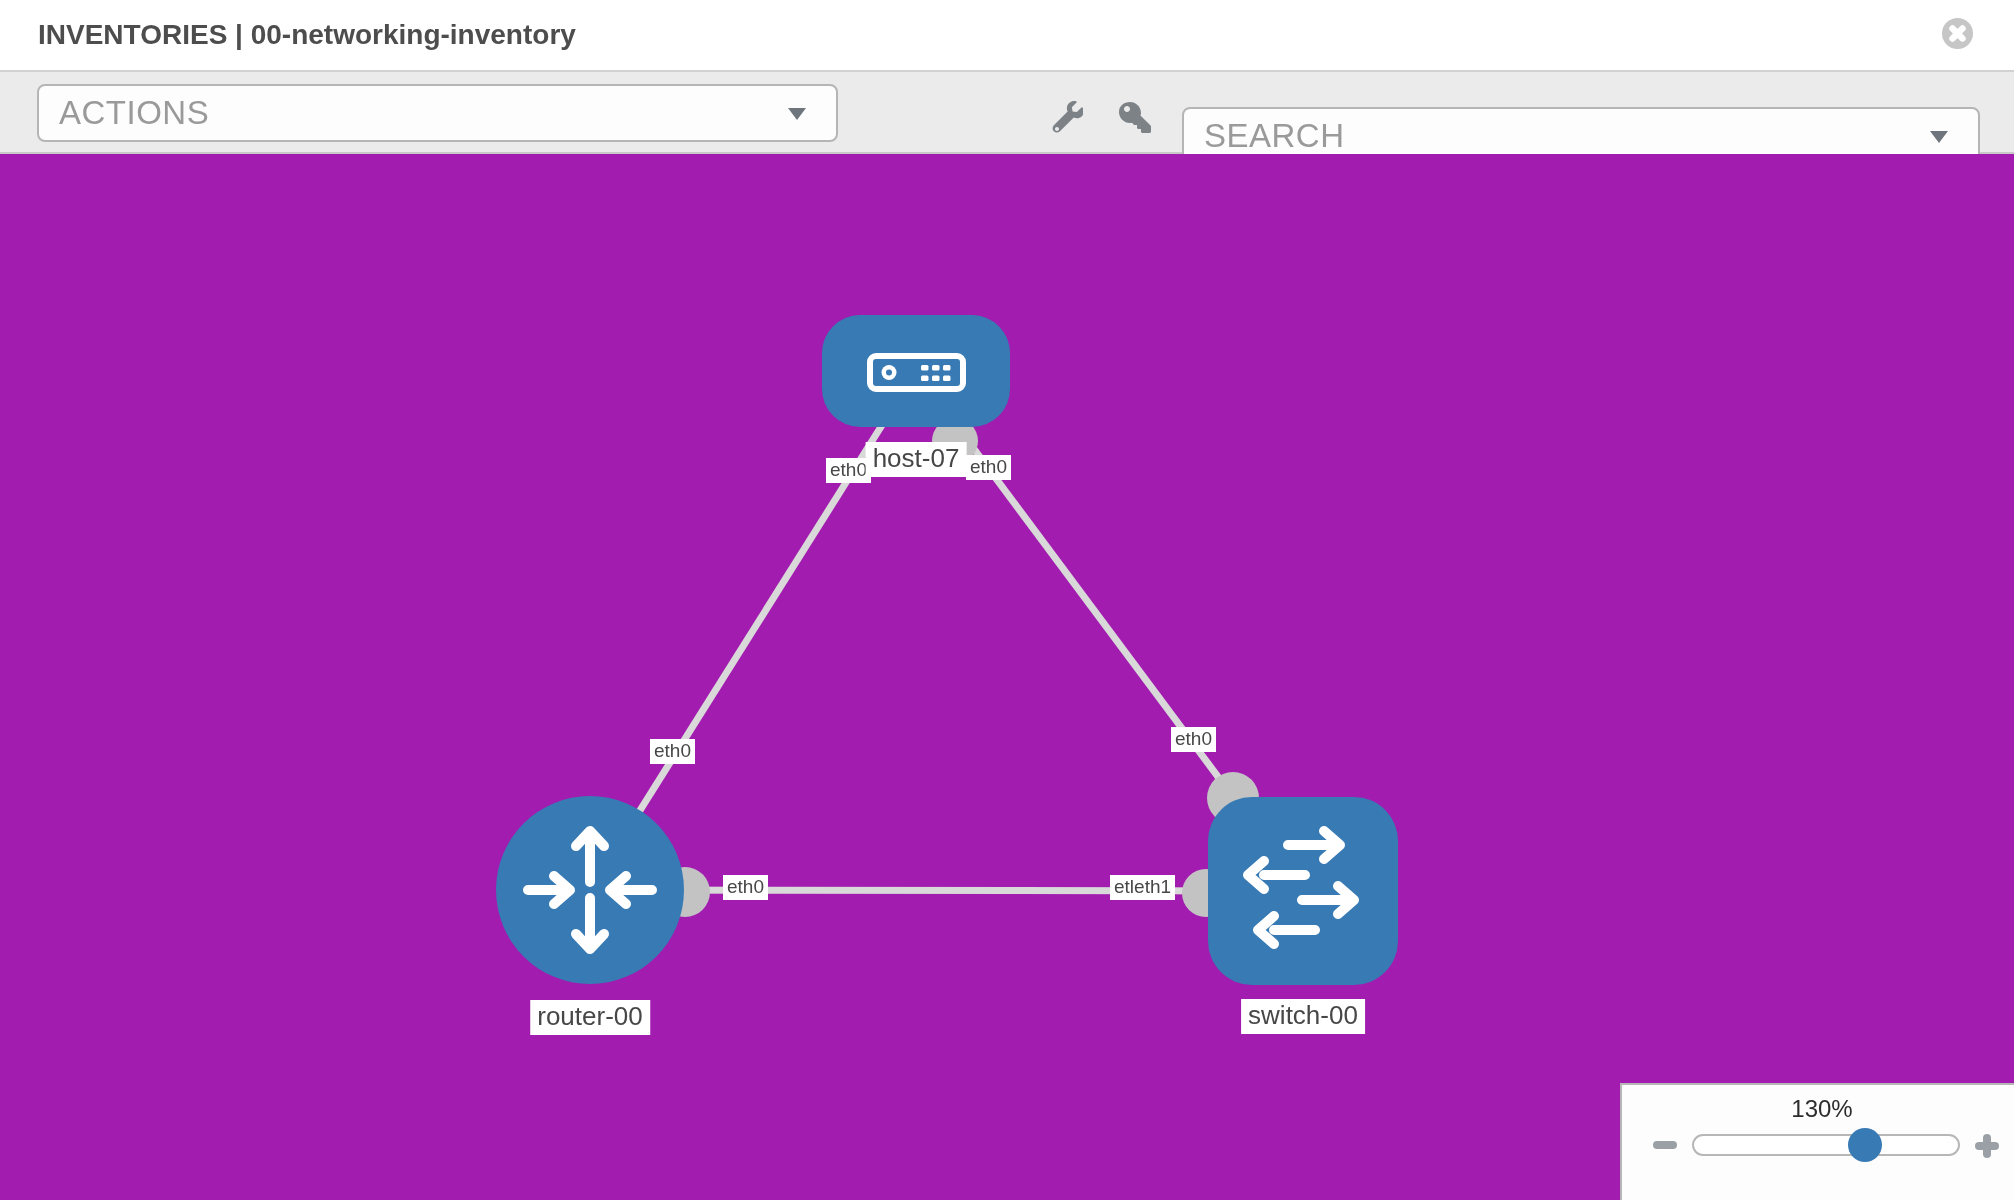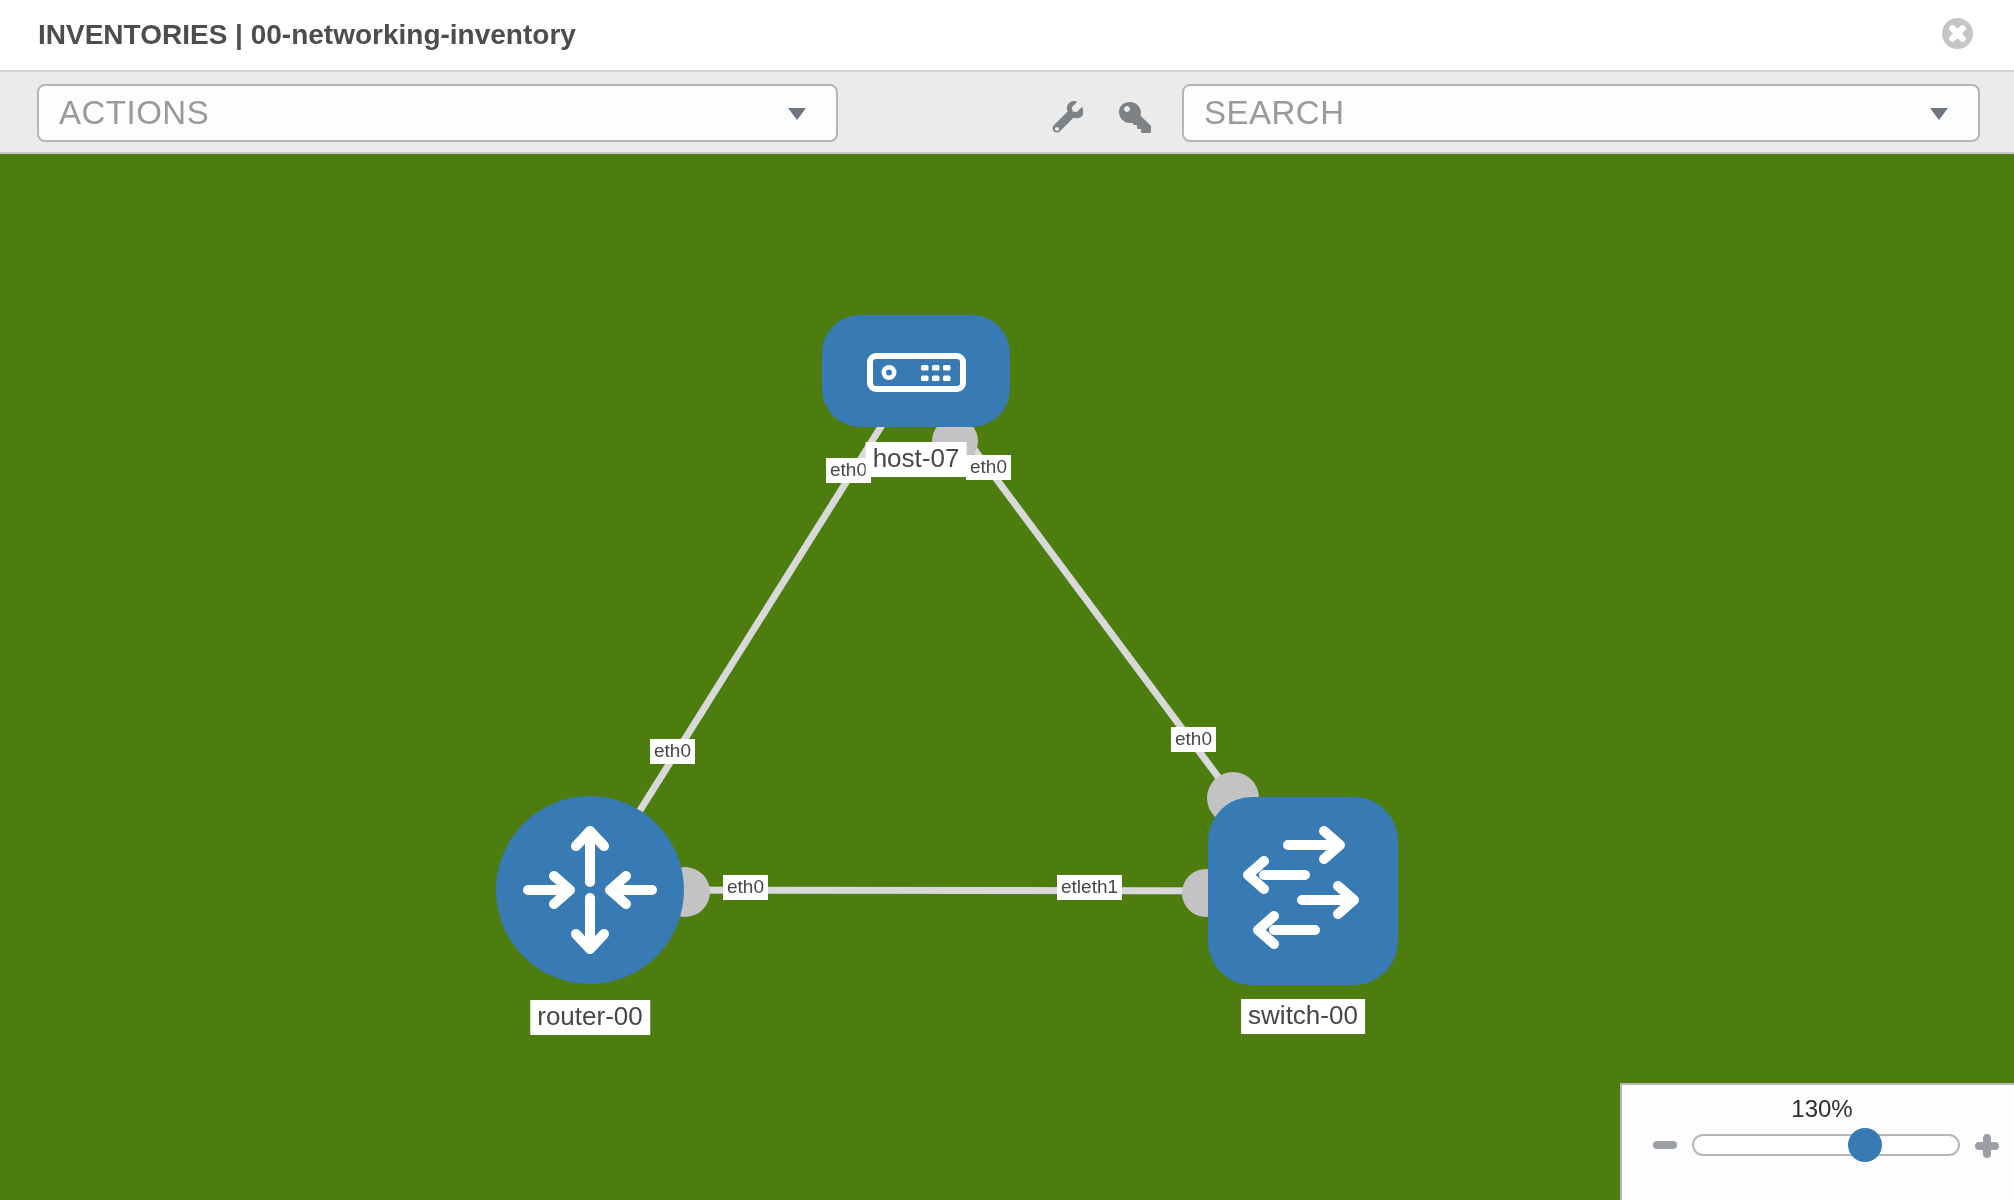--- a/index.html
+++ b/index.html
@@ -15,33 +15,33 @@
   .close-btn { position:absolute; left:1942px; top:18px; width:31px; height:31px;
                border-radius:50%; background:#c6c6c6; cursor:pointer; }
   .close-btn svg { position:absolute; left:0; top:0; }
 
   
   .toolbar { position:absolute; left:0; top:72px; width:2014px; height:82px;
              background:#ebebeb; border-bottom:2px solid #c9c9c9; }
   .dd { position:absolute; top:12px; height:58px; background:#fdfdfd;
         border:2px solid #b5b5b5; border-radius:8px; cursor:pointer; }
   .dd-actions { left:37px; width:801px; }
-  .dd-search  { left:1182px; width:798px; }
+  .dd-search  { left:1182px; width:798px;margin-top:23px; }
   .dd-label { position:absolute; left:20px; top:0; height:54px; line-height:54px;
               font-size:33px; color:#9a9a9a; letter-spacing:.5px; }
   .caret { position:absolute; right:30px; top:22px; width:0; height:0;
            border-left:9px solid transparent; border-right:9px solid transparent;
            border-top:12px solid #6e757c; }
   .tool-icon { position:absolute; top:29px; width:32px; height:32px; cursor:pointer; }
   .tool-icon.wrench { left:1051px; }
   .tool-icon.key    { left:1119px; }
 
   
   .canvas { position:absolute; left:0; top:154px; width:2014px; height:1046px;
-            background:#4d7c0f; overflow:hidden;padding-left:34px; }
+            background:#a21caf; overflow:hidden;padding-left:34px; }
   .canvas svg.topology { position:absolute; left:0; top:0; }
 
   .net-label { position:absolute; background:#ffffff; color:#474747; white-space:nowrap; }
   .node-label { font-size:26px; padding:1px 7px 3px; transform:translateX(-50%); }
   .if-label   { font-size:19px; padding:1px 4px 2px; }
 
   
   .zoom-panel { position:absolute; left:1620px; top:929px; width:400px; height:126px;
                 background:#fdfdfd; border:2px solid #b6b6b6; }
   .zoom-level { position:absolute; left:0; top:10px; width:400px; text-align:center;
@@ -148,21 +148,21 @@
           <path d="M1315 776 H1274 M1274 762 L1258 776 L1274 790"></path>
         </g>
       </g>
     </svg>
 
     <div class="net-label if-label" style="left:826px;  top:304px;">eth0</div>
     <div class="net-label if-label" style="left:966px;  top:301px;">eth0</div>
     <div class="net-label if-label" style="left:650px;  top:585px;">eth0</div>
     <div class="net-label if-label" style="left:1171px; top:573px;">eth0</div>
     <div class="net-label if-label" style="left:723px;  top:721px;">eth0</div>
-    <div class="net-label if-label" style="left:1057px; top:721px;text-align:center;">etleth1</div>
+    <div class="net-label if-label" style="left:1110px; top:721px;text-align:center;">etleth1</div>
 
     <div class="net-label node-label" style="left:916px;  top:288px;">host-07</div>
     <div class="net-label node-label" style="left:590px;  top:846px;">router-00</div>
     <div class="net-label node-label" style="left:1303px; top:845px;">switch-00</div>
 
     <div class="zoom-panel">
       <div class="zoom-level">130%</div>
       <div class="zoom-out">
         <div class="bar"></div>
       </div>

